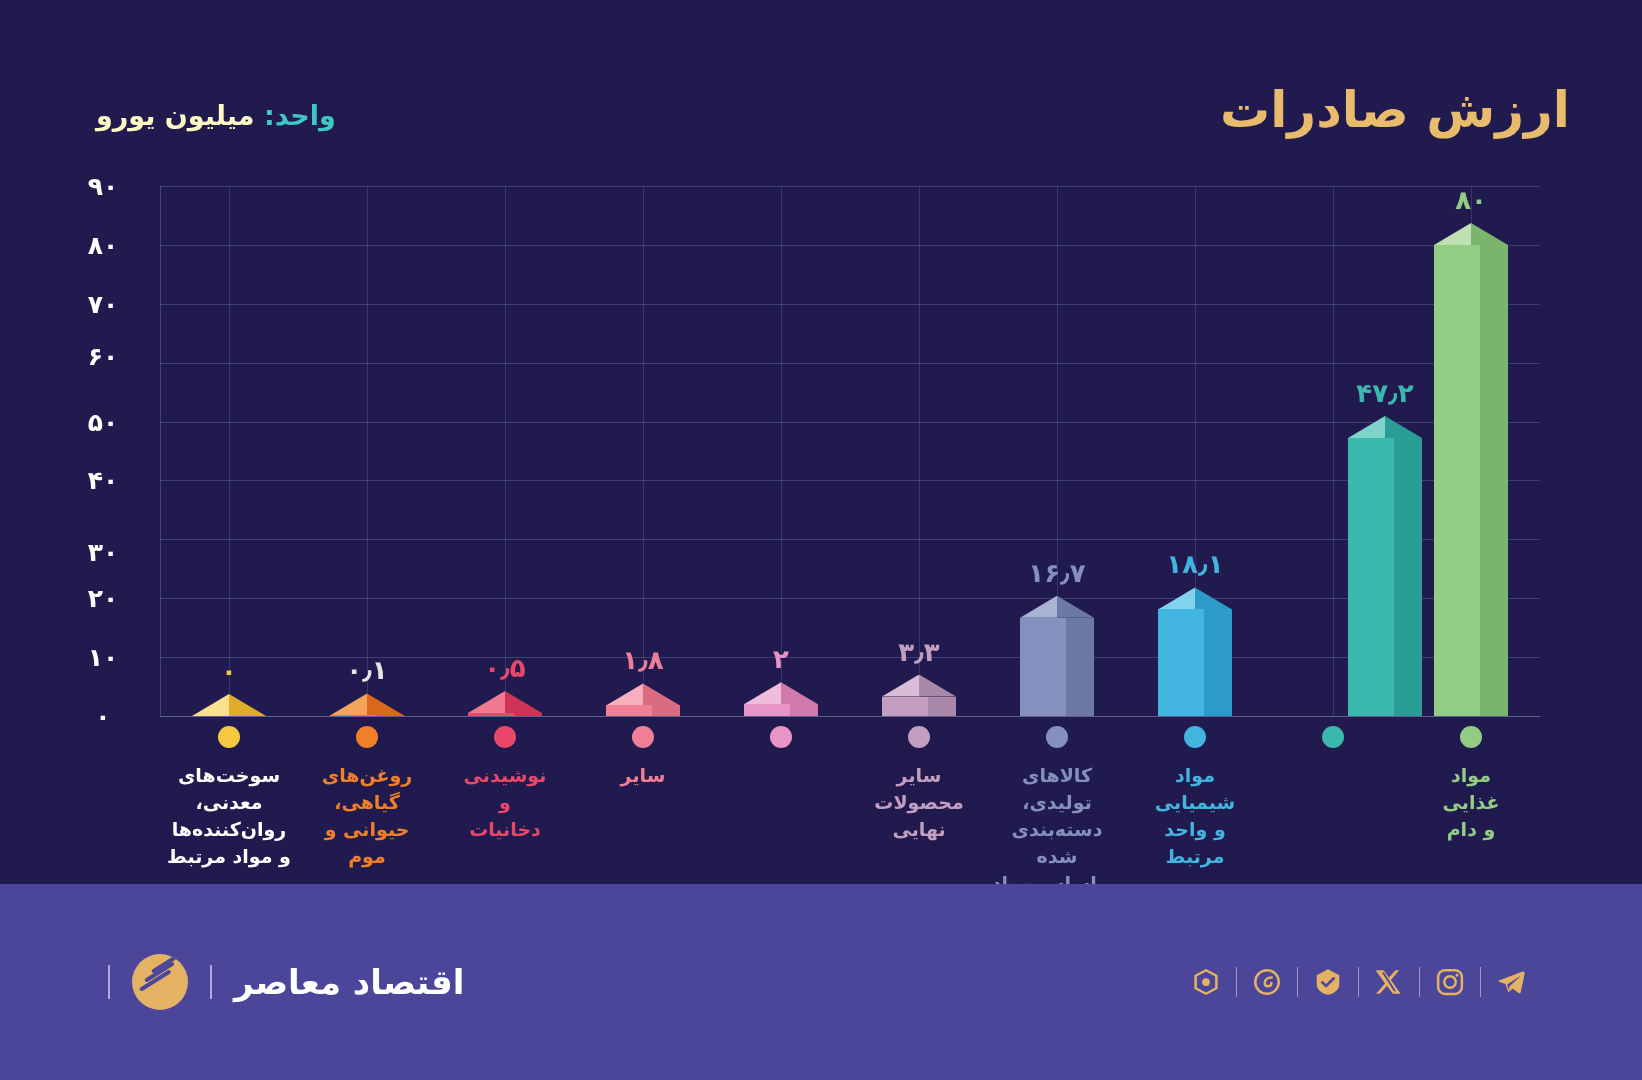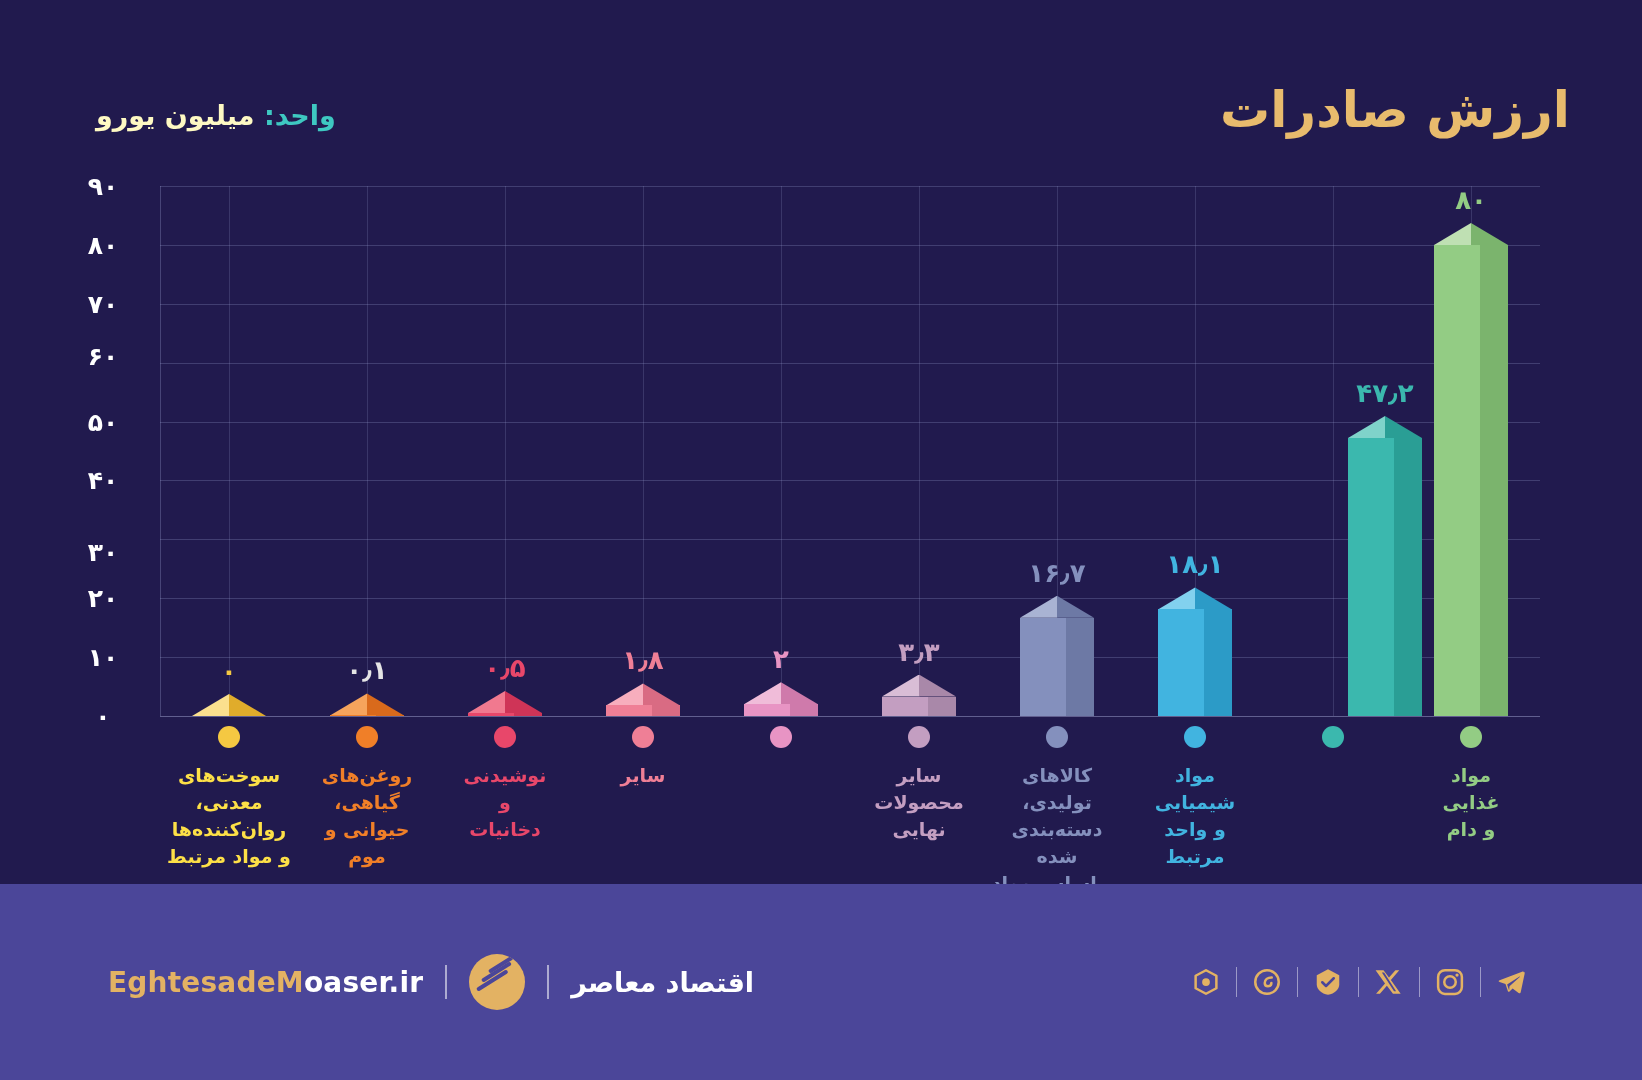--- a/index.html
+++ b/index.html
@@ -174,21 +174,21 @@
     left: 108px;
     top: 0;
     height: 64px;
     display: flex;
     align-items: center;
     gap: 22px;
     direction: rtl;
   }
   .brand-fa {
     color: #ffffff;
-    font-size: 27px;
+    font-size: 34px;
     font-weight: bold;
     direction: rtl;
     white-space: nowrap;
   }
   .sep {
     width: 2px;
     height: 34px;
     background: rgba(255,255,255,0.55);
   }
   .logo-circle {
@@ -393,21 +393,21 @@
             </div>
           </div>
           <div class="bar-value" style="bottom: 501.111px; color: rgb(147, 204, 132);">۸۰</div>
         </div>
       </div>
   </div>
 
   <div id="xcats">
       <div class="xcat" style="left: 160px; width: 138px;">
         <div class="xdot" style="background: rgb(245, 200, 66);"></div>
-        <div class="xlabel" style="color: #fde047;">
+        <div class="xlabel" style="color: #ffffff;">
           <div>سوخت‌های</div>
           <div>معدنی،</div>
           <div>روان‌کننده‌ها</div>
           <div>و مواد مرتبط</div>
         </div>
       </div>
       <div class="xcat" style="left: 298px; width: 138px;">
         <div class="xdot" style="background: rgb(240, 127, 40);"></div>
         <div class="xlabel" style="color: rgb(240, 127, 40);">
           <div>روغن‌های</div>
@@ -475,23 +475,20 @@
     <div class="footer-inner">
       <div class="brand-group">
         <div class="brand-fa">اقتصاد معاصر</div>
         <div class="sep"></div>
         <div class="logo-circle">
           <span style="left:8px; top:34px; width:36px; transform:rotate(-32deg);"></span>
           <span style="left:13px; top:25px; width:34px; transform:rotate(-32deg);"></span>
           <span style="left:20px; top:16px; width:28px; transform:rotate(-32deg);"></span>
         </div>
         <div class="sep"></div>
-        <div class="brand-en">
-          <span class="a">EghtesadeM</span><span class="b">oaser.ir</span>
-        </div>
       </div>
 
       <div class="social-group" id="socials">
           <div class="social-item">
             <svg width="30" height="30" viewBox="0 0 24 24" fill="currentColor">
               <path d="M21.9 3.3 2.9 10.6c-1.1.4-1.1 1 0 1.4l4.7 1.5 1.8 5.5c.2.6.4.8.8.8.3 0 .5-.1.8-.4l2.3-2.2 4.8 3.5c.9.5 1.5.2 1.7-.8l3.1-14.5c.3-1.2-.5-1.8-1-1.1zM8.9 13.9l9.6-6.1c.5-.3.9-.1.5.2l-8.2 7.4-.3 3.4-1.6-4.9z"></path>
             </svg>
           </div>
           <div class="social-sep"></div>
           <div class="social-item">

